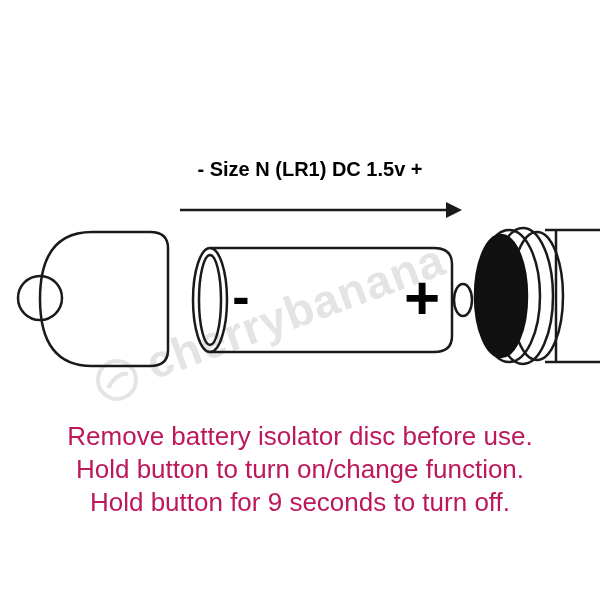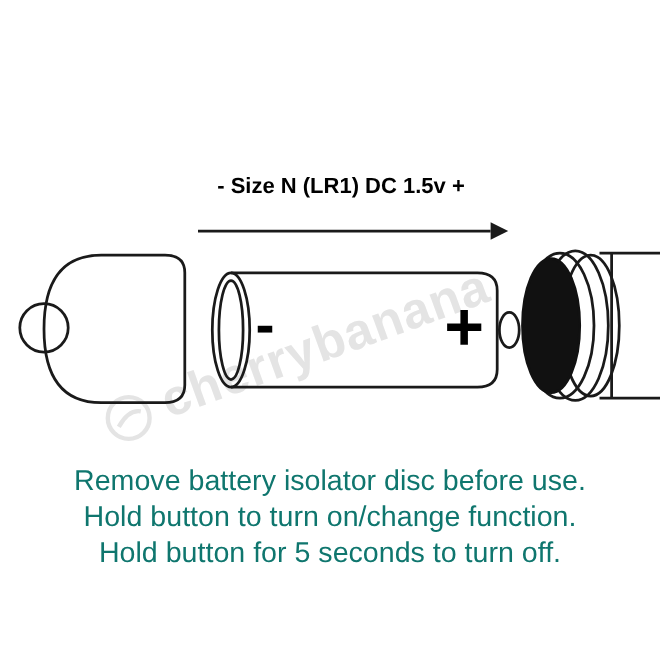--- a/index.html
+++ b/index.html
@@ -52,21 +52,21 @@
     display:flex;align-items:center;justify-content:center;
     font-size:62px;font-weight:bold;color:#000;
     z-index:3;
   }
   .instructions{
     position:absolute;
     left:0;top:420px;width:600px;
     text-align:center;
     font-size:26px;
     line-height:33px;
-    color:#0f766e;
+    color:#be185d;
     z-index:3;
   }
 </style>
 </head>
 <body>
 
 <div id="stage">
 
   <div class="watermark">cherrybanana</div>
 
@@ -105,16 +105,16 @@
     </g>
   </svg>
 
   <div class="size-label">- Size N (LR1) DC 1.5v +</div>
   <div class="minus-label">-</div>
   <div class="plus-label">+</div>
 
   <div class="instructions">
     <div>Remove battery isolator disc before use.</div>
     <div>Hold button to turn on/change function.</div>
-    <div>Hold button for 5 seconds to turn off.</div>
+    <div>Hold button for 9 seconds to turn off.</div>
   </div>
 
 </div>
 
 </body></html>

